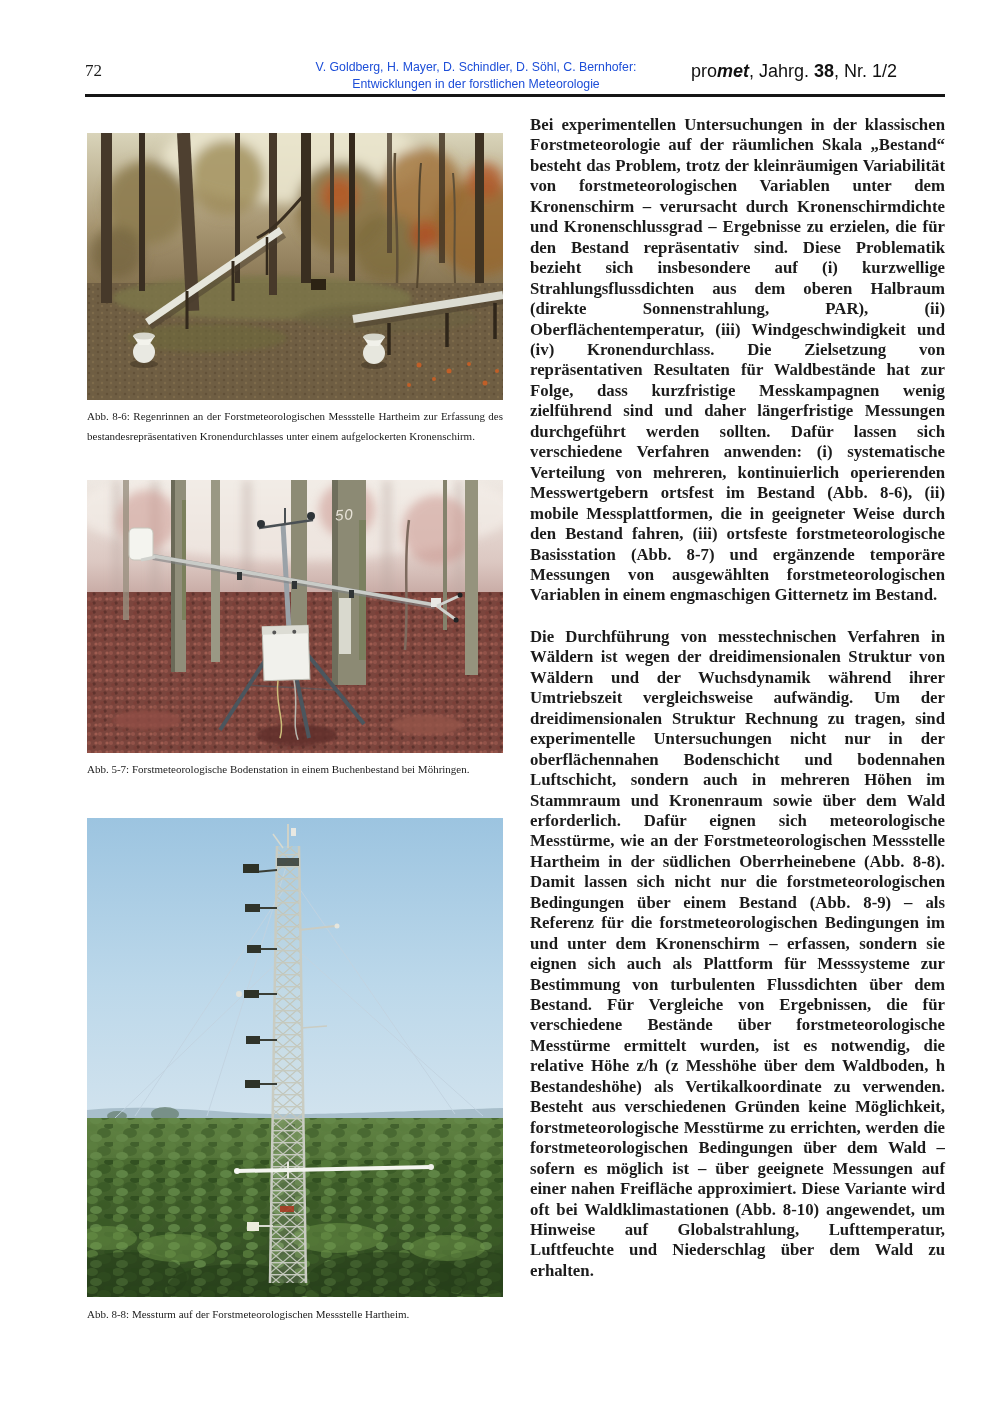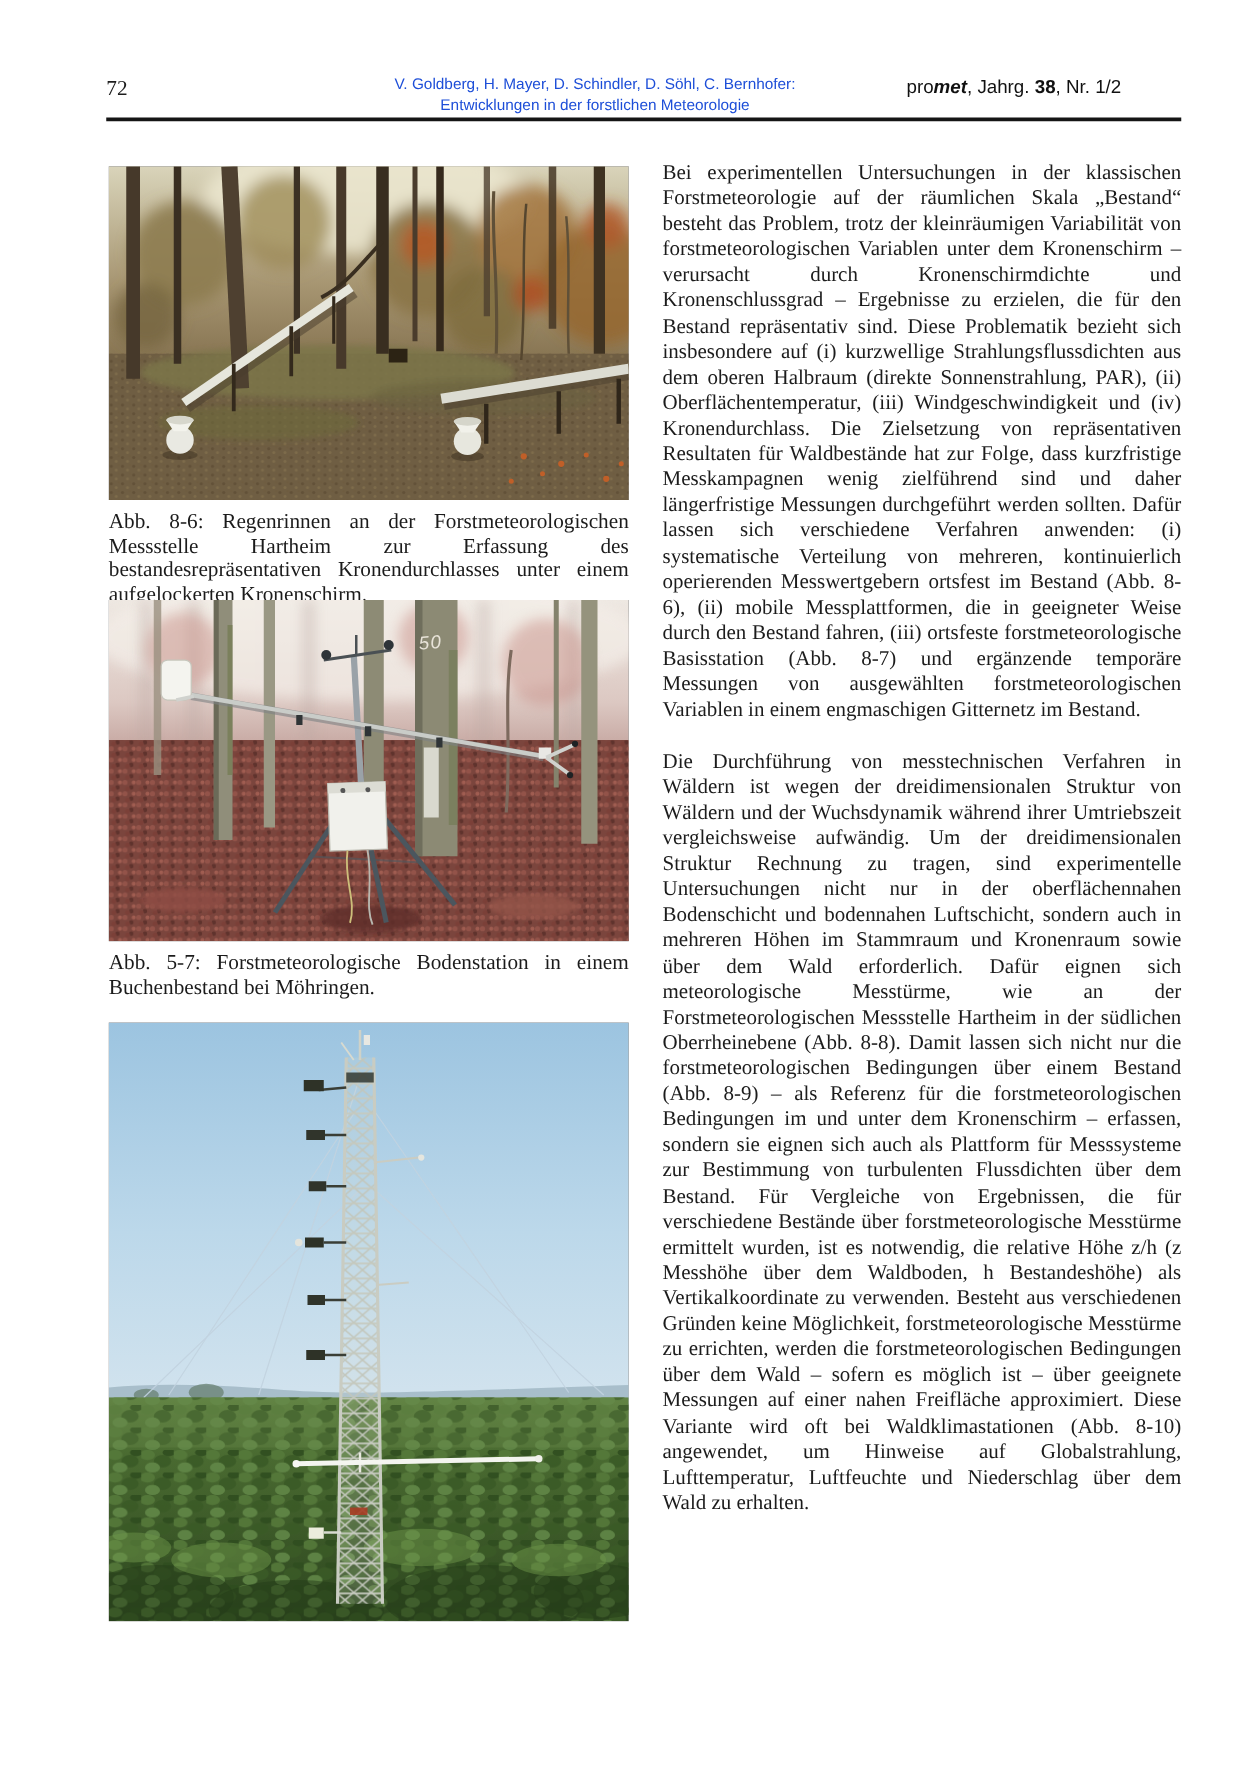--- a/index.html
+++ b/index.html
@@ -4,39 +4,39 @@
 <style>
   html,body{margin:0;padding:0;background:#ffffff;}
   .page{position:relative;width:952px;height:1413px;background:#ffffff;overflow:hidden;
         font-family:"Liberation Serif", serif;color:#1c1c1c;}
 
   
   .pgnum{position:absolute;left:85px;top:61px;font-size:17px;}
   .head-center{position:absolute;left:0;right:0;top:59px;text-align:center;
                font-family:"Liberation Sans", sans-serif;font-size:12.3px;line-height:16.5px;color:#1d4ed8;}
   .head-right{position:absolute;right:55px;top:61px;font-family:"Liberation Sans", sans-serif;
-              font-size:15px;color:#111;}
+              font-size:18px;color:#111;}
   .head-right .bi{font-weight:bold;font-style:italic;}
   .head-right .b{font-weight:bold;}
   .rule{position:absolute;left:85px;top:94px;width:860px;height:3px;background:#151515;}
 
   
   figure{margin:0;position:absolute;width:416px;left:87px;}
   .fig1{top:133px;} .fig2{top:480px;} .fig3{top:818px;}
   .photo{position:relative;width:416px;overflow:hidden;background:#888;}
   .photo svg{display:block;}
   .fig1 .photo{height:267px;} .fig2 .photo{height:273px;} .fig3 .photo{height:479px;}
-  figcaption{margin-top:7px;font-size:17px;line-height:19.6px;text-align:justify;color:#1b1b1b;}
+  figcaption{margin-top:7px;font-size:11px;line-height:19.6px;text-align:justify;color:#1b1b1b;}
   .fig3 figcaption{margin-top:8px;}
   .tree-label{position:absolute;left:248px;top:26px;font-family:"Liberation Sans", sans-serif;
               font-style:italic;font-size:15px;letter-spacing:1px;color:#eee9df;
               transform:rotate(-5deg);opacity:.95;}
 
   
-  .bodycol{position:absolute;left:530px;top:128px;width:415px;}
+  .bodycol{position:absolute;left:530px;top:115px;width:415px;font-weight:bold;}
   .bodycol p{margin:0 0 21px 0;font-size:16.8px;line-height:20.45px;text-align:justify;}
 </style>
 </head>
 <body>
 
 <div class="page">
 
   <div class="pgnum">72</div>
 
   <div class="head-center">
@@ -333,20 +333,21 @@
           <line x1="172" y1="408" x2="186" y2="408" stroke="#d8dad0" stroke-width="2"></line>
         </g>
         <g>
           <line x1="201" y1="344" x2="201" y2="360" stroke="#e8e8e0" stroke-width="2"></line>
           <line x1="150" y1="353" x2="344" y2="349" stroke="#f4f5f0" stroke-width="4"></line>
           <circle cx="150" cy="353" r="3" fill="#f8f8f4"></circle>
             <circle cx="344" cy="349" r="3" fill="#f0f0ea"></circle>
         </g>
       </svg>
     </div>
+    <figcaption>Abb. 8-8: Messturm auf der Forstmeteorologischen Messstelle Hartheim.</figcaption>
   </figure>
 
   <section class="bodycol">
     <p>Bei experimentellen Untersuchungen in der klassischen Forstmeteorologie auf der räumlichen Skala „Bestand“ besteht das Problem, trotz der kleinräumigen Variabilität von forstmeteorologischen Variablen unter dem Kronenschirm – verursacht durch Kronenschirmdichte und Kronenschlussgrad – Ergebnisse zu erzielen, die für den Bestand repräsentativ sind. Diese Problematik bezieht sich insbesondere auf (i) kurzwellige Strahlungsflussdichten aus dem oberen Halbraum (direkte Sonnenstrahlung, PAR), (ii) Oberflächentemperatur, (iii) Windgeschwindigkeit und (iv) Kronendurchlass. Die Zielsetzung von repräsentativen Resultaten für Waldbestände hat zur Folge, dass kurzfristige Messkampagnen wenig zielführend sind und daher längerfristige Messungen durchgeführt werden sollten. Dafür lassen sich verschiedene Verfahren anwenden: (i) systematische Verteilung von mehreren, kontinuierlich operierenden Messwertgebern ortsfest im Bestand (Abb. 8-6), (ii) mobile Messplattformen, die in geeigneter Weise durch den Bestand fahren, (iii) ortsfeste forstmeteorologische Basisstation (Abb. 8-7) und ergänzende temporäre Messungen von ausgewählten forstmeteorologischen Variablen in einem engmaschigen Gitternetz im Bestand.</p>
     <p>Die Durchführung von messtechnischen Verfahren in Wäldern ist wegen der dreidimensionalen Struktur von Wäldern und der Wuchsdynamik während ihrer Umtriebszeit vergleichsweise aufwändig. Um der dreidimensionalen Struktur Rechnung zu tragen, sind experimentelle Untersuchungen nicht nur in der oberflächennahen Bodenschicht und bodennahen Luftschicht, sondern auch in mehreren Höhen im Stammraum und Kronenraum sowie über dem Wald erforderlich. Dafür eignen sich meteorologische Messtürme, wie an der Forstmeteorologischen Messstelle Hartheim in der südlichen Oberrheinebene (Abb. 8-8). Damit lassen sich nicht nur die forstmeteorologischen Bedingungen über einem Bestand (Abb. 8-9) – als Referenz für die forstmeteorologischen Bedingungen im und unter dem Kronenschirm – erfassen, sondern sie eignen sich auch als Plattform für Messsysteme zur Bestimmung von turbulenten Flussdichten über dem Bestand. Für Vergleiche von Ergebnissen, die für verschiedene Bestände über forstmeteorologische Messtürme ermittelt wurden, ist es notwendig, die relative Höhe z/h (z Messhöhe über dem Waldboden, h Bestandeshöhe) als Vertikalkoordinate zu verwenden. Besteht aus verschiedenen Gründen keine Möglichkeit, forstmeteorologische Messtürme zu errichten, werden die forstmeteorologischen Bedingungen über dem Wald – sofern es möglich ist – über geeignete Messungen auf einer nahen Freifläche approximiert. Diese Variante wird oft bei Waldklimastationen (Abb. 8-10) angewendet, um Hinweise auf Globalstrahlung, Lufttemperatur, Luftfeuchte und Niederschlag über dem Wald zu erhalten.</p>
   </section>
 
 </div>
 
 </body></html>

